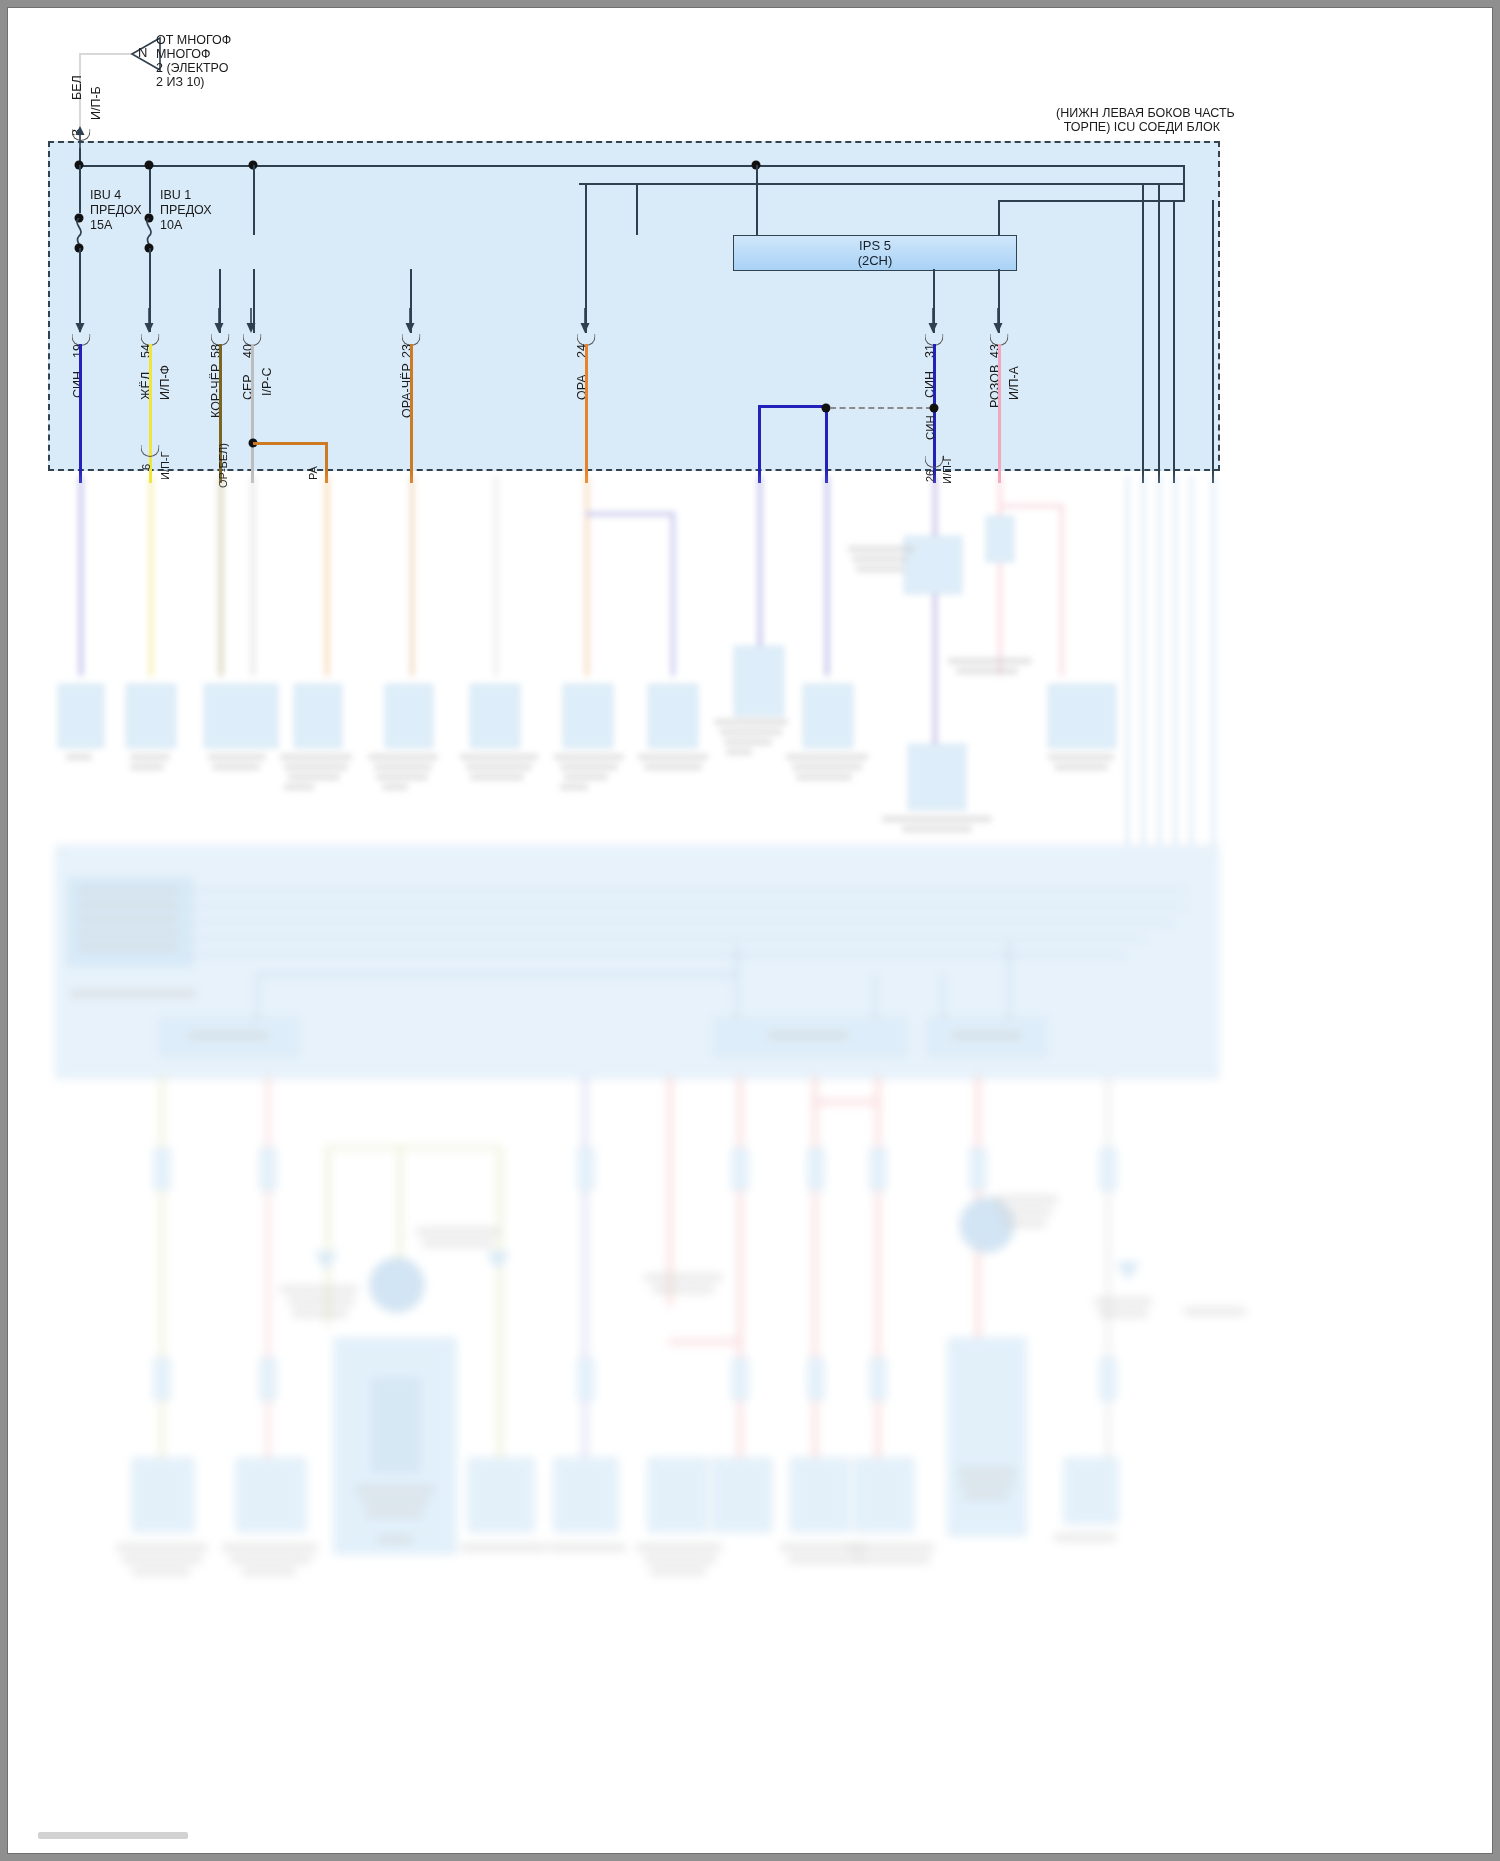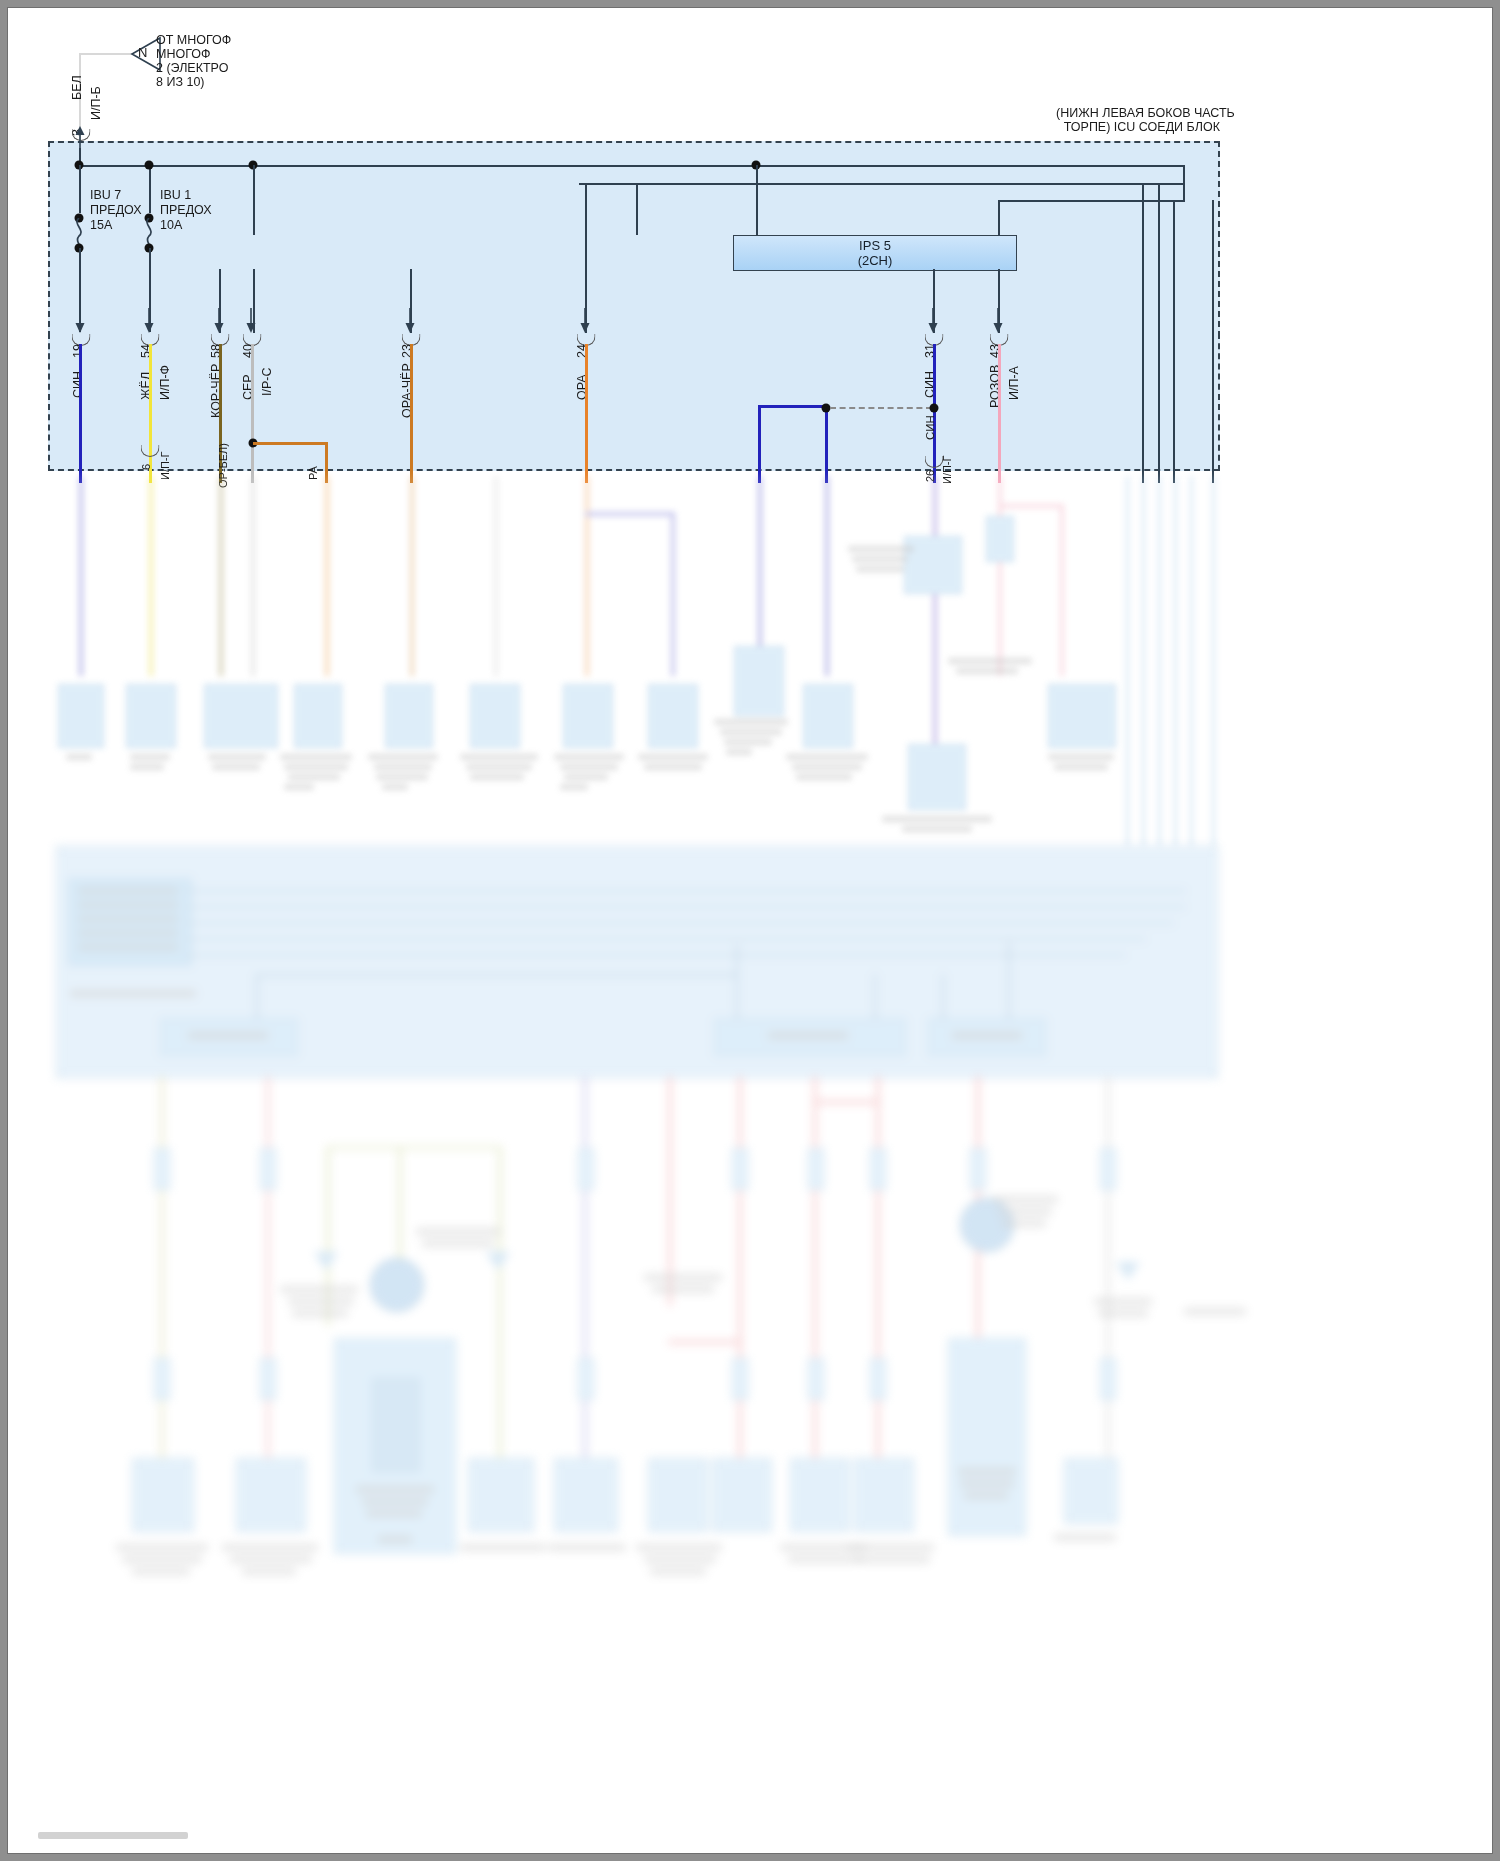--- a/index.html
+++ b/index.html
@@ -49,21 +49,21 @@
   <div class="ln vl" style="left:71px;top:45px;height:88px;width:2px;background:#d8d8d8;"></div>
 
   <svg style="position:absolute;left:120px;top:28px;width:34px;height:36px">
     <polygon points="32,2 32,34 4,18" fill="#ffffff" stroke="#2f4050" stroke-width="1.6"></polygon>
   </svg>
   <div class="txt" style="left:130px;top:38px;font-size:13px;">N</div>
 
   <div class="txt" style="left:148px;top:25px;">ОТ МНОГОФ</div>
   <div class="txt" style="left:148px;top:39px;">МНОГОФ</div>
   <div class="txt" style="left:148px;top:53px;">2 (ЭЛЕКТРО</div>
-  <div class="txt" style="left:148px;top:67px;">8 ИЗ 10)</div>
+  <div class="txt" style="left:148px;top:67px;">2 ИЗ 10)</div>
 
   <div class="txt rot" style="left:62px;top:92px;">БЕЛ</div>
   <div class="txt rot" style="left:81px;top:112px;">И/П-Б</div>
   <div class="txt rot" style="left:62px;top:128px;">3</div>
   <div class="cup" style="left:72px;top:121px;"></div>
 
   <div id="icu"></div>
   <div id="icu-lower"></div>
 
   <div class="txt" style="left:1048px;top:98px;text-align:left;width:164px;">(НИЖН ЛЕВАЯ БОКОВ ЧАСТЬ</div>
@@ -85,21 +85,21 @@
   <div class="ln hl" style="left:990px;top:192px;width:186px;"></div>
   <div class="ln vl" style="left:1175px;top:175px;height:19px;"></div>
 
   <div class="ln vl" style="left:71px;top:157px;height:48px;"></div>
   <div class="dot" style="left:71px;top:210px;"></div>
   <svg class="fuse" style="left:71px;top:210px;">
     <path d="M7 0 C 0 6, 14 12, 7 18 C 2 24, 10 26, 7 30" fill="none" stroke="#2f4050" stroke-width="1.7"></path>
   </svg>
   <div class="dot" style="left:71px;top:240px;"></div>
   <div class="ln vl" style="left:71px;top:240px;height:84px;"></div>
-  <div class="txt" style="left:82px;top:180px;">IBU 7</div>
+  <div class="txt" style="left:82px;top:180px;">IBU 4</div>
   <div class="txt" style="left:82px;top:195px;">ПРЕДОХ</div>
   <div class="txt" style="left:82px;top:210px;">15А</div>
 
   <div class="ln vl" style="left:141px;top:157px;height:48px;"></div>
   <div class="dot" style="left:141px;top:157px;"></div>
   <div class="dot" style="left:141px;top:210px;"></div>
   <svg class="fuse" style="left:141px;top:210px;">
     <path d="M7 0 C 0 6, 14 12, 7 18 C 2 24, 10 26, 7 30" fill="none" stroke="#2f4050" stroke-width="1.7"></path>
   </svg>
   <div class="dot" style="left:141px;top:240px;"></div>

